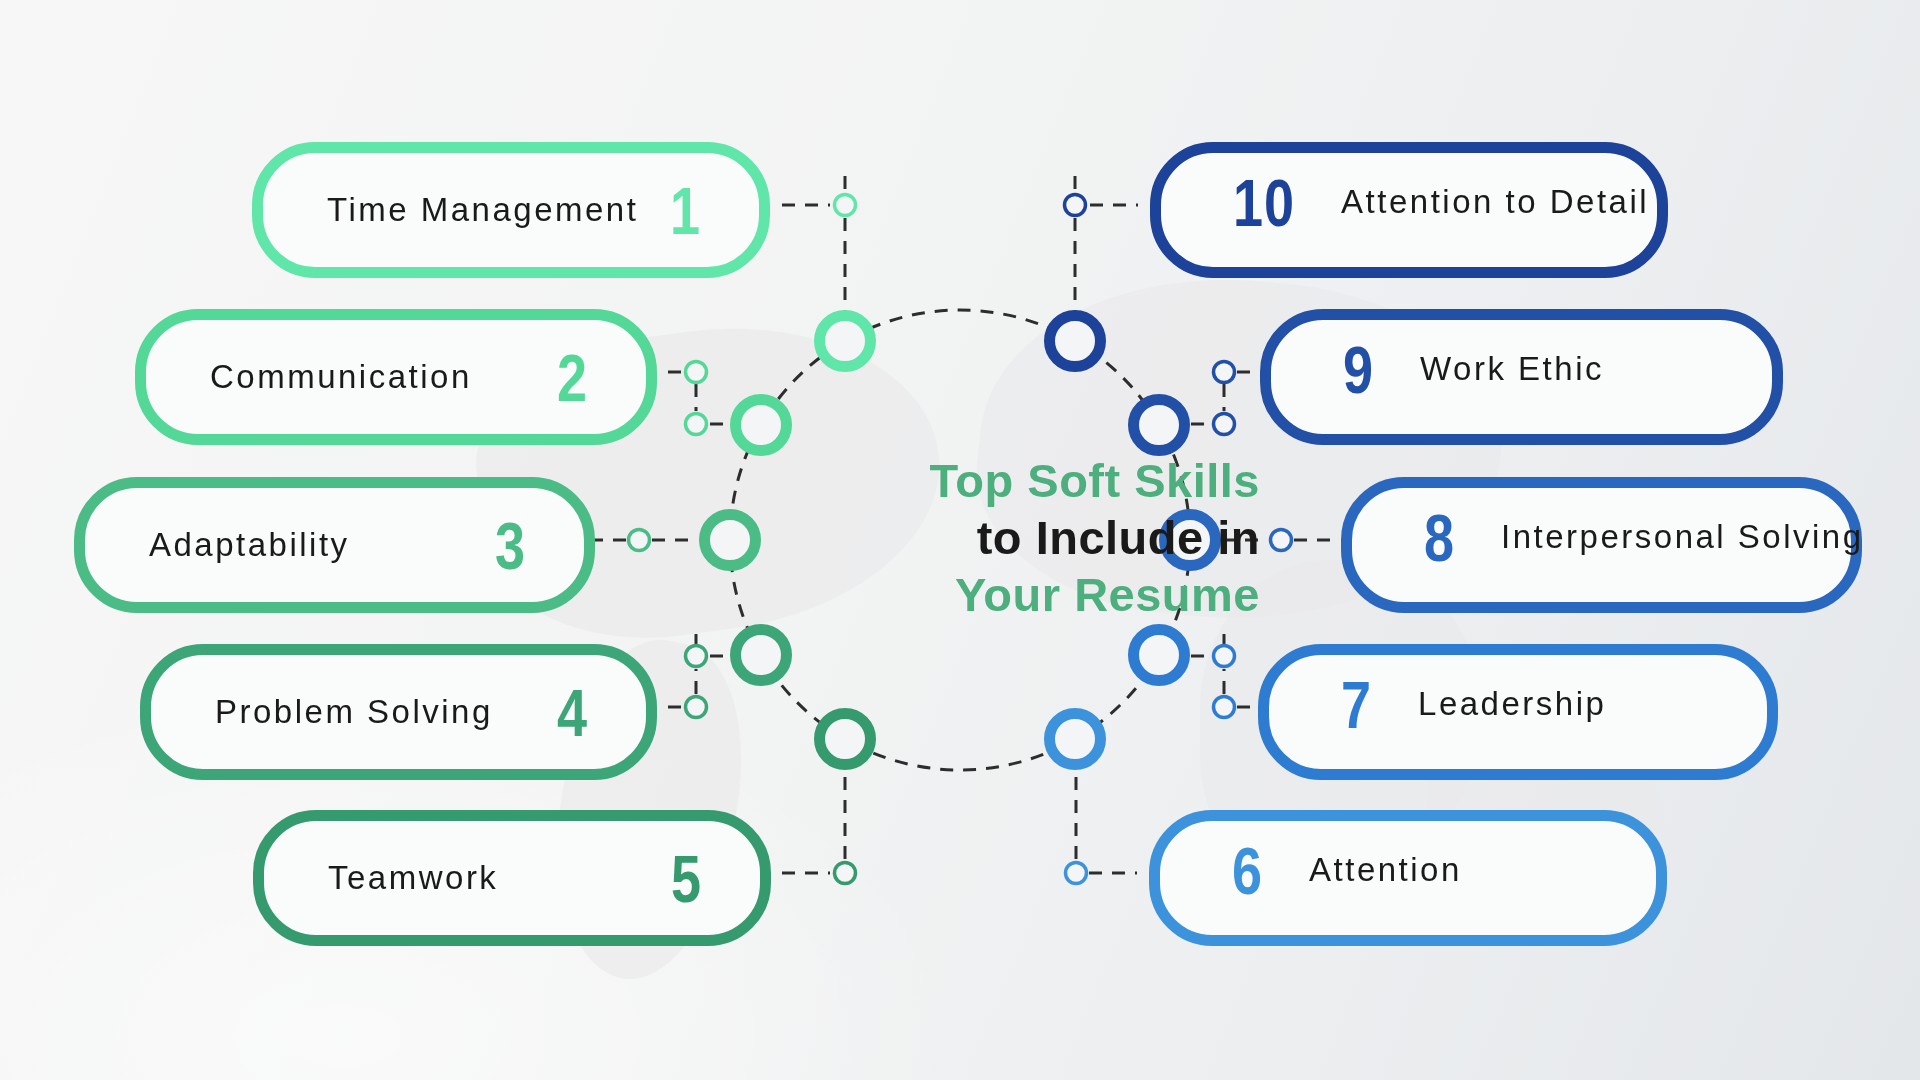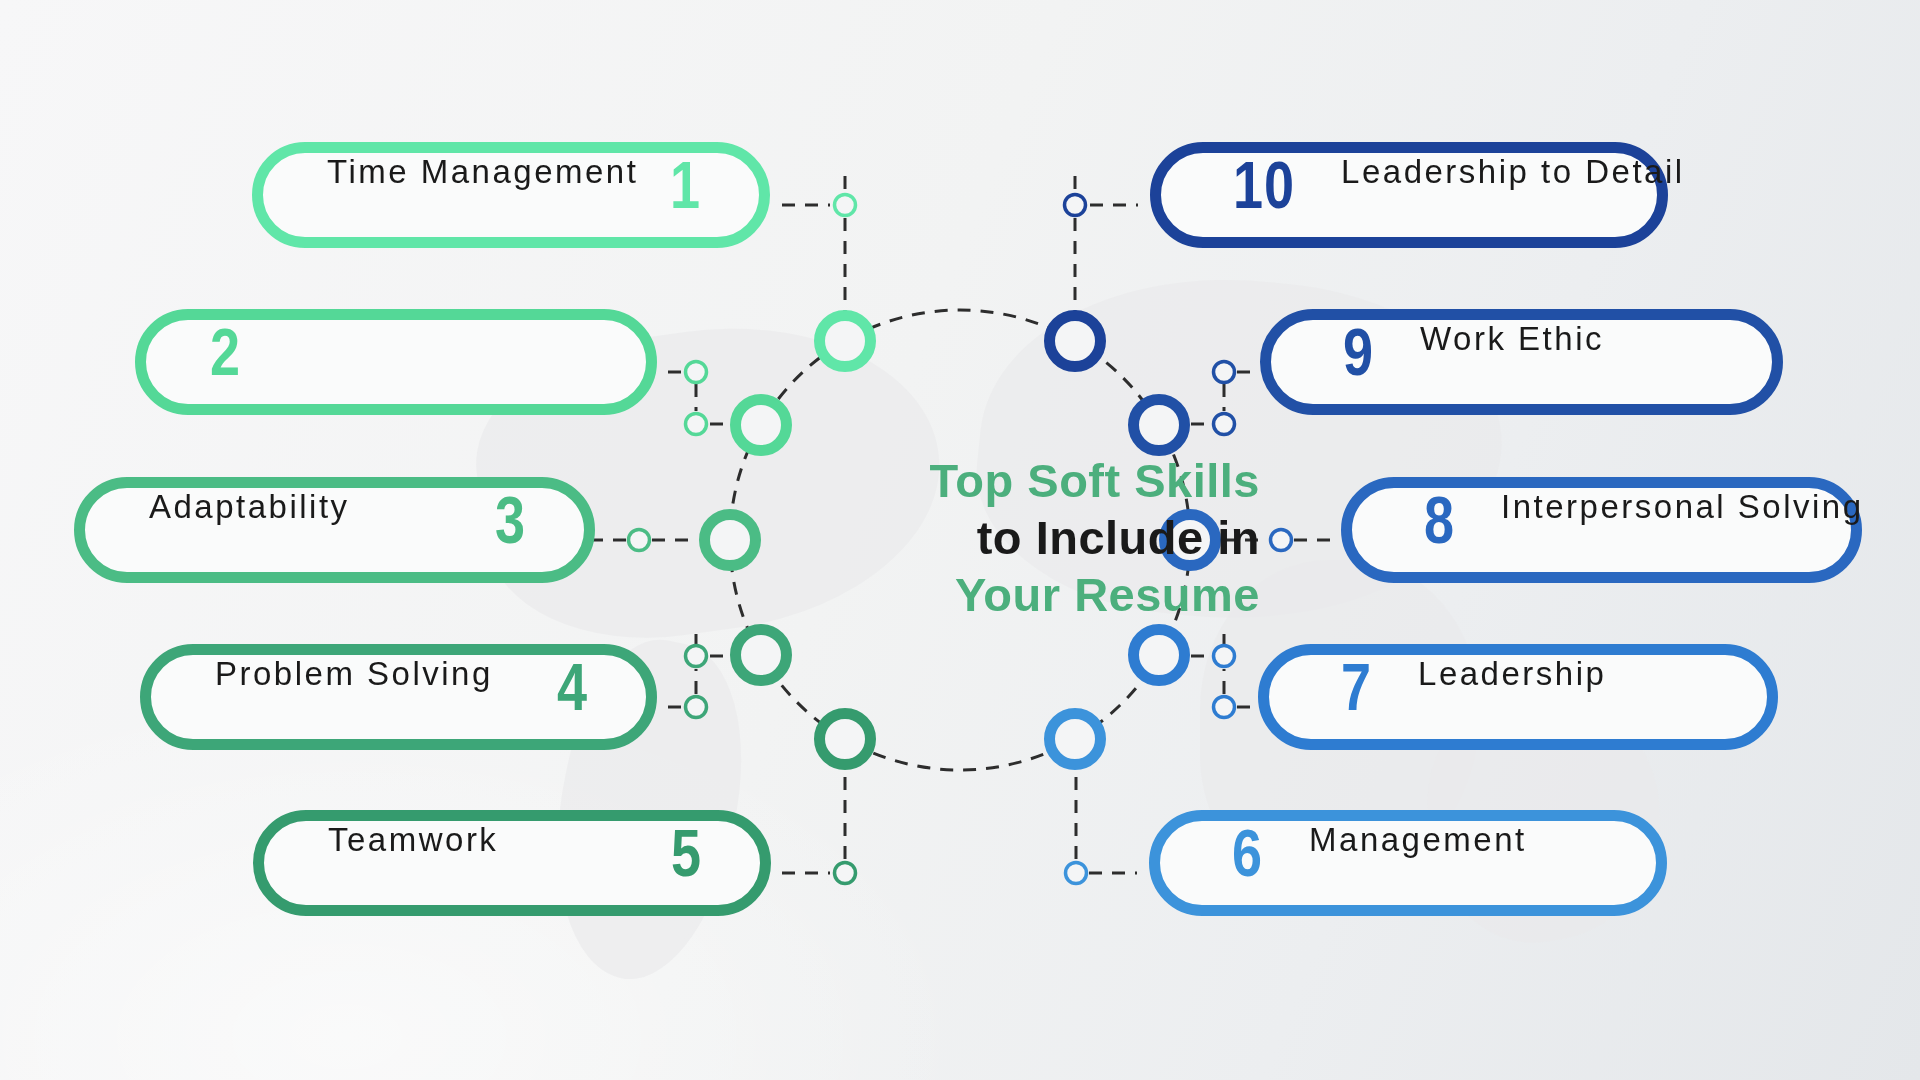--- a/index.html
+++ b/index.html
@@ -14,22 +14,22 @@
   .blob{position:absolute;opacity:.65;}
   .b1{left:480px;top:330px;width:460px;height:300px;border-radius:42% 58% 55% 45%;transform:rotate(-8deg);}
   .b2{left:560px;top:640px;width:175px;height:340px;border-radius:46% 54% 50% 62%;transform:rotate(12deg);}
   .b3{left:980px;top:280px;width:520px;height:340px;border-radius:55% 45% 60% 40%;transform:rotate(6deg);}
   .b4{left:1200px;top:560px;width:280px;height:330px;border-radius:50% 50% 60% 45%;}
   .b5{left:1430px;top:690px;width:230px;height:250px;border-radius:48% 52% 55% 45%;transform:rotate(-10deg);}
 
   svg.layer{position:absolute;left:0;top:0;width:1920px;height:1080px;}
 
   .pill{
-    position:absolute;height:106px;border-radius:63px;border:11px solid #999;
-    box-sizing:border-box;display:flex;align-items:flex-start;
+    position:absolute;height:136px;border-radius:63px;border:11px solid #999;
+    box-sizing:border-box;display:flex;align-items:center;
   }
   .pill .label{font-size:33px;font-weight:500;letter-spacing:2.5px;color:#1a1a1a;white-space:nowrap;}
   .pill .num{font-weight:800;font-size:54px;display:inline-block;transform:scaleY(1.24);letter-spacing:1px;white-space:nowrap;}
   .pill.left{justify-content:space-between;padding:0 58px 0 64px;}
   .pill.right{justify-content:flex-start;padding:0 0 16px 72px;}
   .pill.right .num{margin-right:46px;}
 
   .p1{left:252px;top:142px;width:518px;}
   .p2{left:135px;top:309px;width:522px;}
   .p3{left:74px; top:477px;width:521px;}
@@ -142,54 +142,55 @@
       <circle cx="1224" cy="424" r="10.5" fill="#f4f5f6" stroke="#2150A6"></circle>
       <circle cx="1075" cy="205" r="10.5" fill="#f4f5f6" stroke="#1C4299"></circle>
     </g>
   </svg>
 
   <div class="pill left p1" style="border-color: rgb(96, 230, 168); background: rgb(250, 251, 251);">
     <span class="label">Time Management</span>
     <span class="num" style="color: rgb(96, 230, 168);">1</span>
   </div>
   <div class="pill left p2" style="border-color: rgb(84, 216, 151); background: rgb(250, 251, 251);">
+    <span class="label">Communication</span>
     <span class="num" style="color: rgb(84, 216, 151);">2</span>
   </div>
   <div class="pill left p3" style="border-color: rgb(75, 188, 133); background: rgb(250, 251, 251);">
     <span class="label">Adaptability</span>
     <span class="num" style="color: rgb(75, 188, 133);">3</span>
   </div>
   <div class="pill left p4" style="border-color: rgb(61, 166, 120); background: rgb(250, 251, 251);">
     <span class="label">Problem Solving</span>
     <span class="num" style="color: rgb(61, 166, 120);">4</span>
   </div>
   <div class="pill left p5" style="border-color: rgb(53, 155, 110); background: rgb(250, 251, 251);">
     <span class="label">Teamwork</span>
     <span class="num" style="color: rgb(53, 155, 110);">5</span>
   </div>
 
   <div class="pill right p6" style="border-color: rgb(60, 147, 219); background: rgb(250, 251, 251);">
     <span class="num" style="color: rgb(60, 147, 219);">6</span>
-    <span class="label">Management</span>
+    <span class="label">Attention</span>
   </div>
   <div class="pill right p7" style="border-color: rgb(46, 124, 209); background: rgb(250, 251, 251);">
     <span class="num" style="color: rgb(46, 124, 209);">7</span>
     <span class="label">Leadership</span>
   </div>
   <div class="pill right p8" style="border-color: rgb(42, 104, 192); background: rgb(250, 251, 251);">
     <span class="num" style="color: rgb(42, 104, 192);">8</span>
     <span class="label">Interpersonal Solving</span>
   </div>
   <div class="pill right p9" style="border-color: rgb(33, 80, 166); background: rgb(250, 251, 251);">
     <span class="num" style="color: rgb(33, 80, 166);">9</span>
     <span class="label">Work Ethic</span>
   </div>
   <div class="pill right p10" style="border-color: rgb(28, 66, 153); background: rgb(250, 251, 251);">
     <span class="num" style="color: rgb(28, 66, 153);">10</span>
-    <span class="label">Leadership to Detail</span>
+    <span class="label">Attention to Detail</span>
   </div>
 
   <div class="title">
     <div style="color: rgb(76, 175, 125);">Top Soft Skills</div>
     <div style="color: rgb(26, 26, 26);">to Include in</div>
     <div style="color: rgb(76, 175, 125);">Your Resume</div>
   </div>
 
 </div>
 

